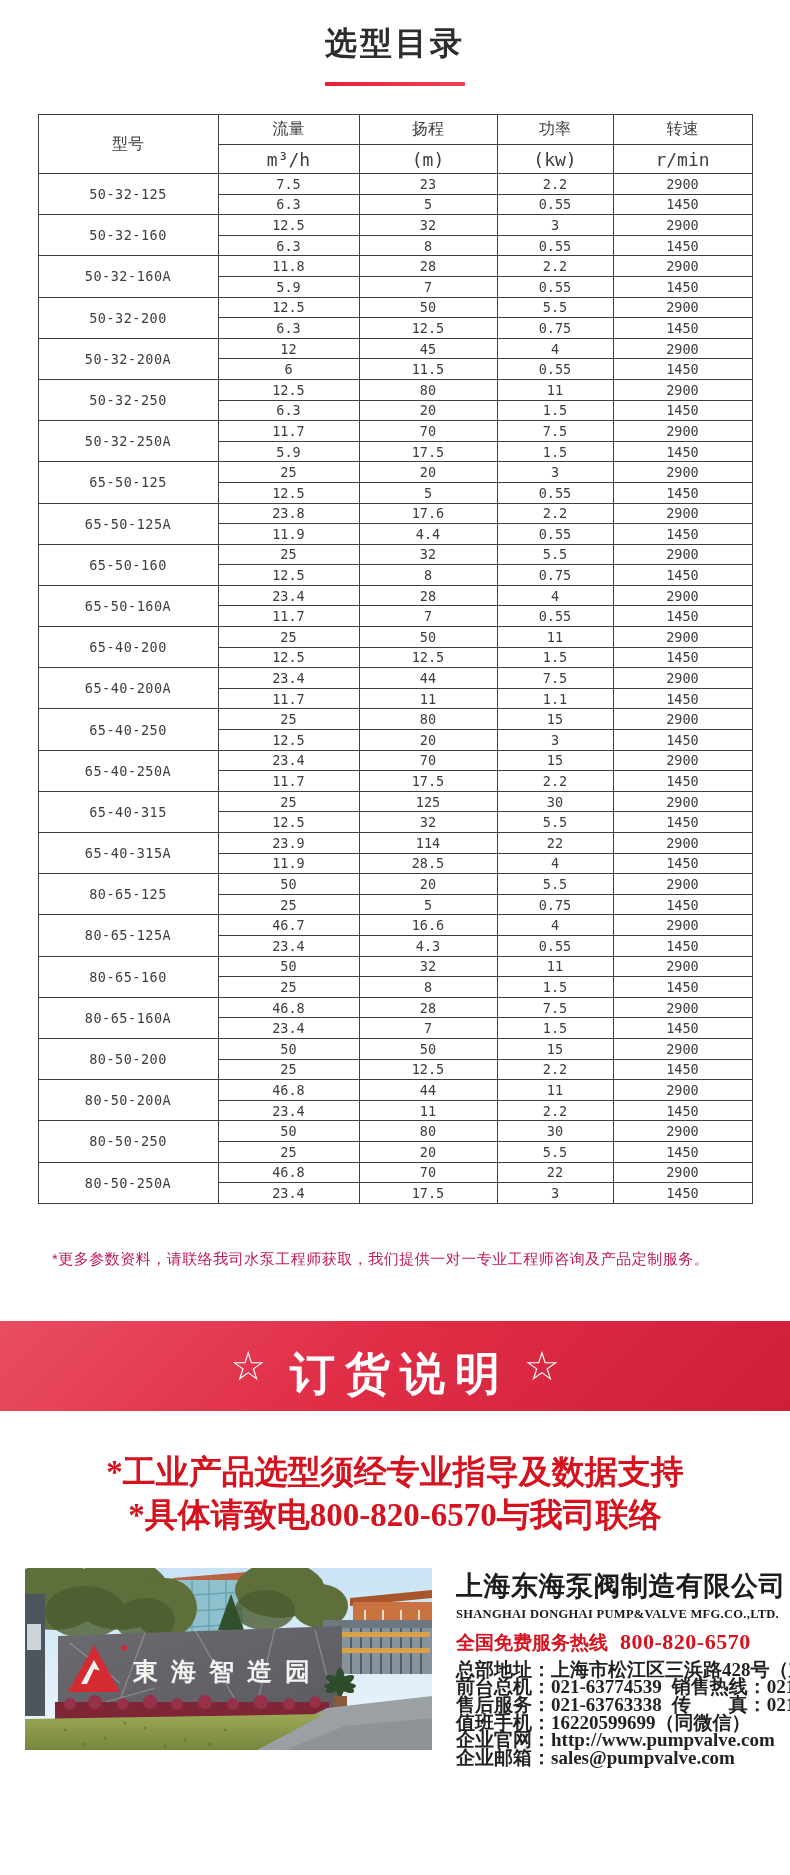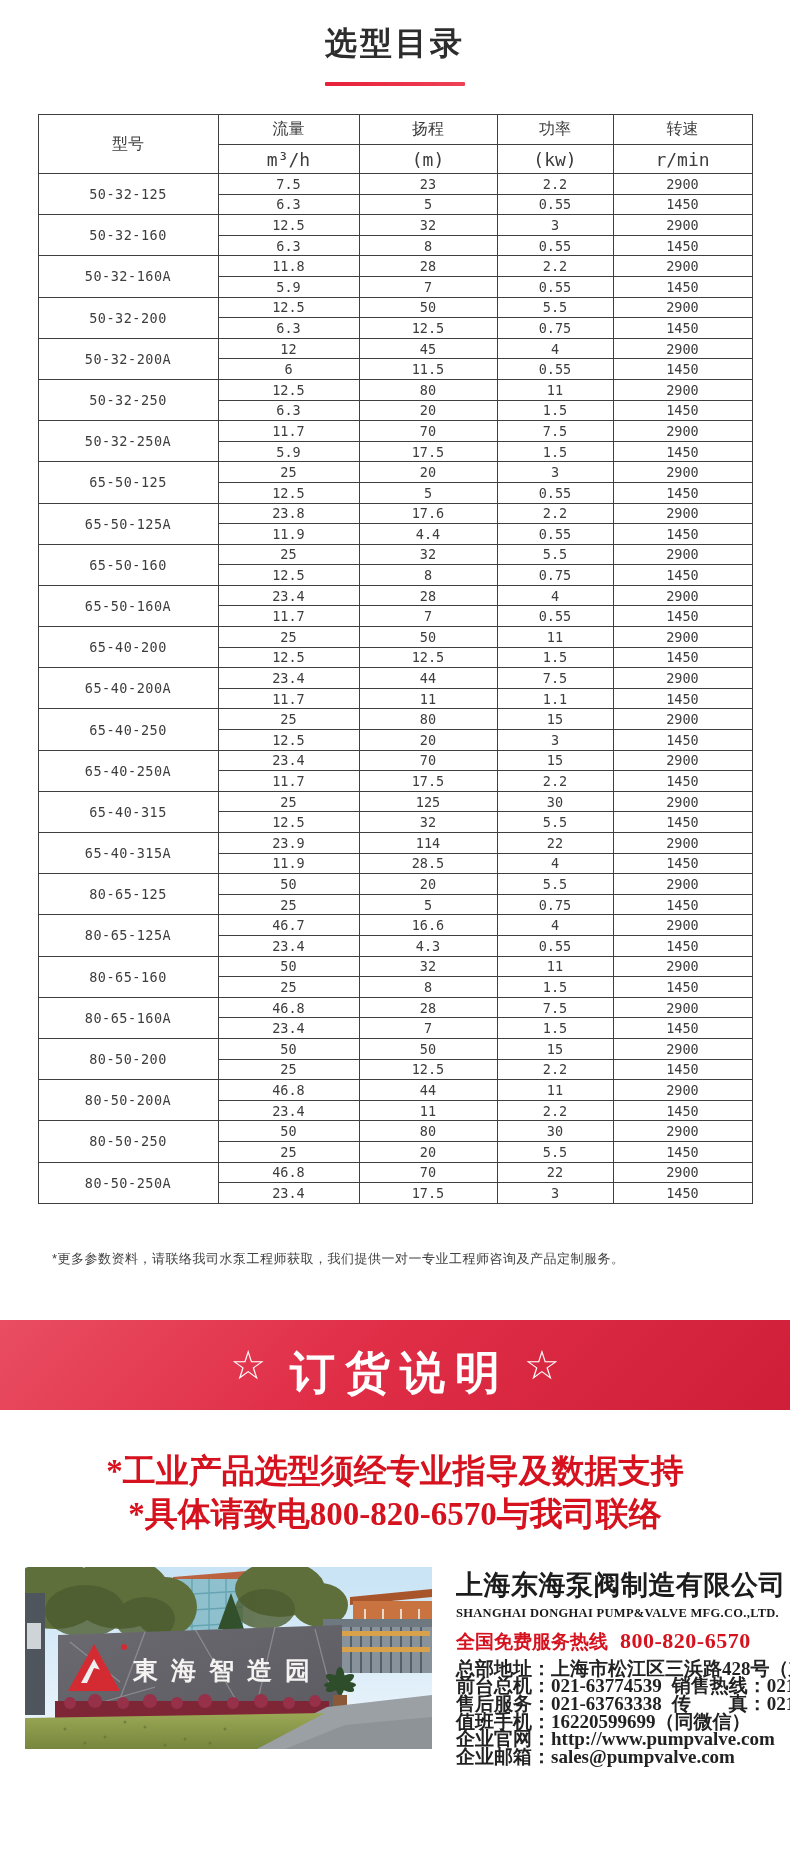--- a/index.html
+++ b/index.html
@@ -47,22 +47,22 @@
   table.catalog { border: 1.5px solid #333; }
   .hdr-top th { height: 30px; font-size: 16px; }
   .hdr-unit th { height: 29px; font-size: 18px; }
   th.model-hdr { font-size: 16px; }
   table.catalog tbody td { height: 20.6px; font-size: 13.5px; }
   td.model-cell { font-size: 14px; letter-spacing: 0.5px; }
 
   
   .footnote {
     margin: 46px 0 0 52px;
-    font-size: 13px;
-    color: #404040;
+    font-size: 15px;
+    color: #be185d;
     letter-spacing: 0.5px;
   }
 
   
   .order-banner {
     margin-top: 52px;
     width: 790px; height: 90px;
     background: linear-gradient(135deg, #e94d61 0%, #e02e47 45%, #cf1e37 100%);
     display: flex; align-items: center; justify-content: center;
     color: #ffffff;

